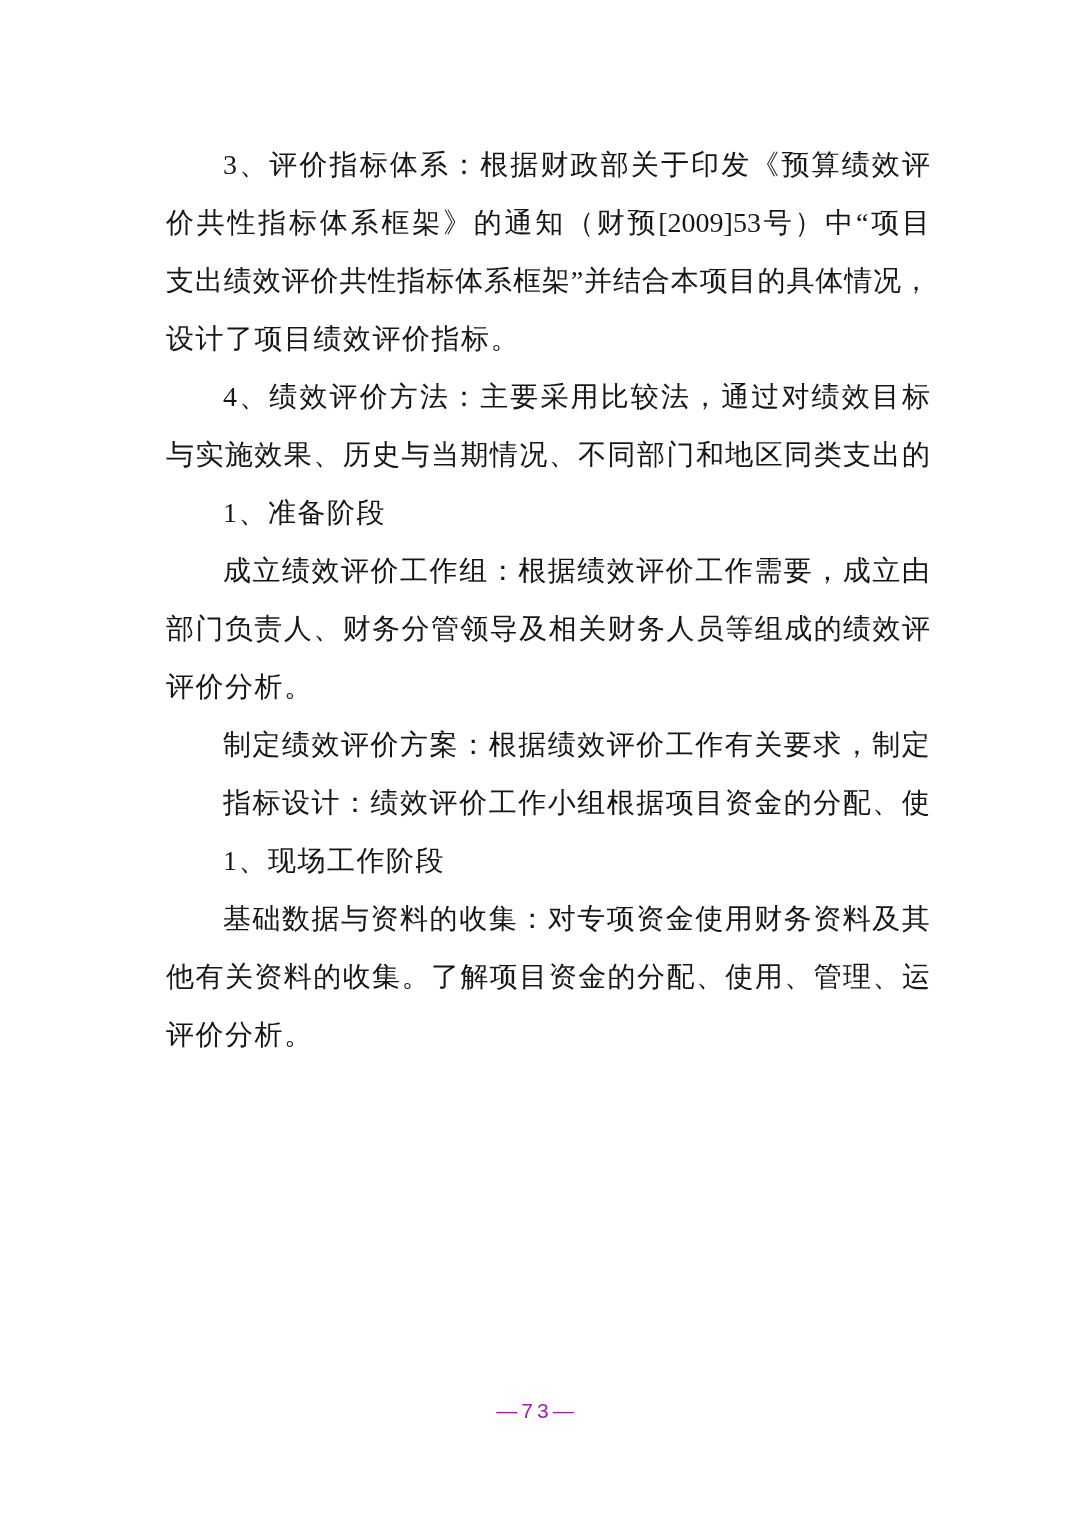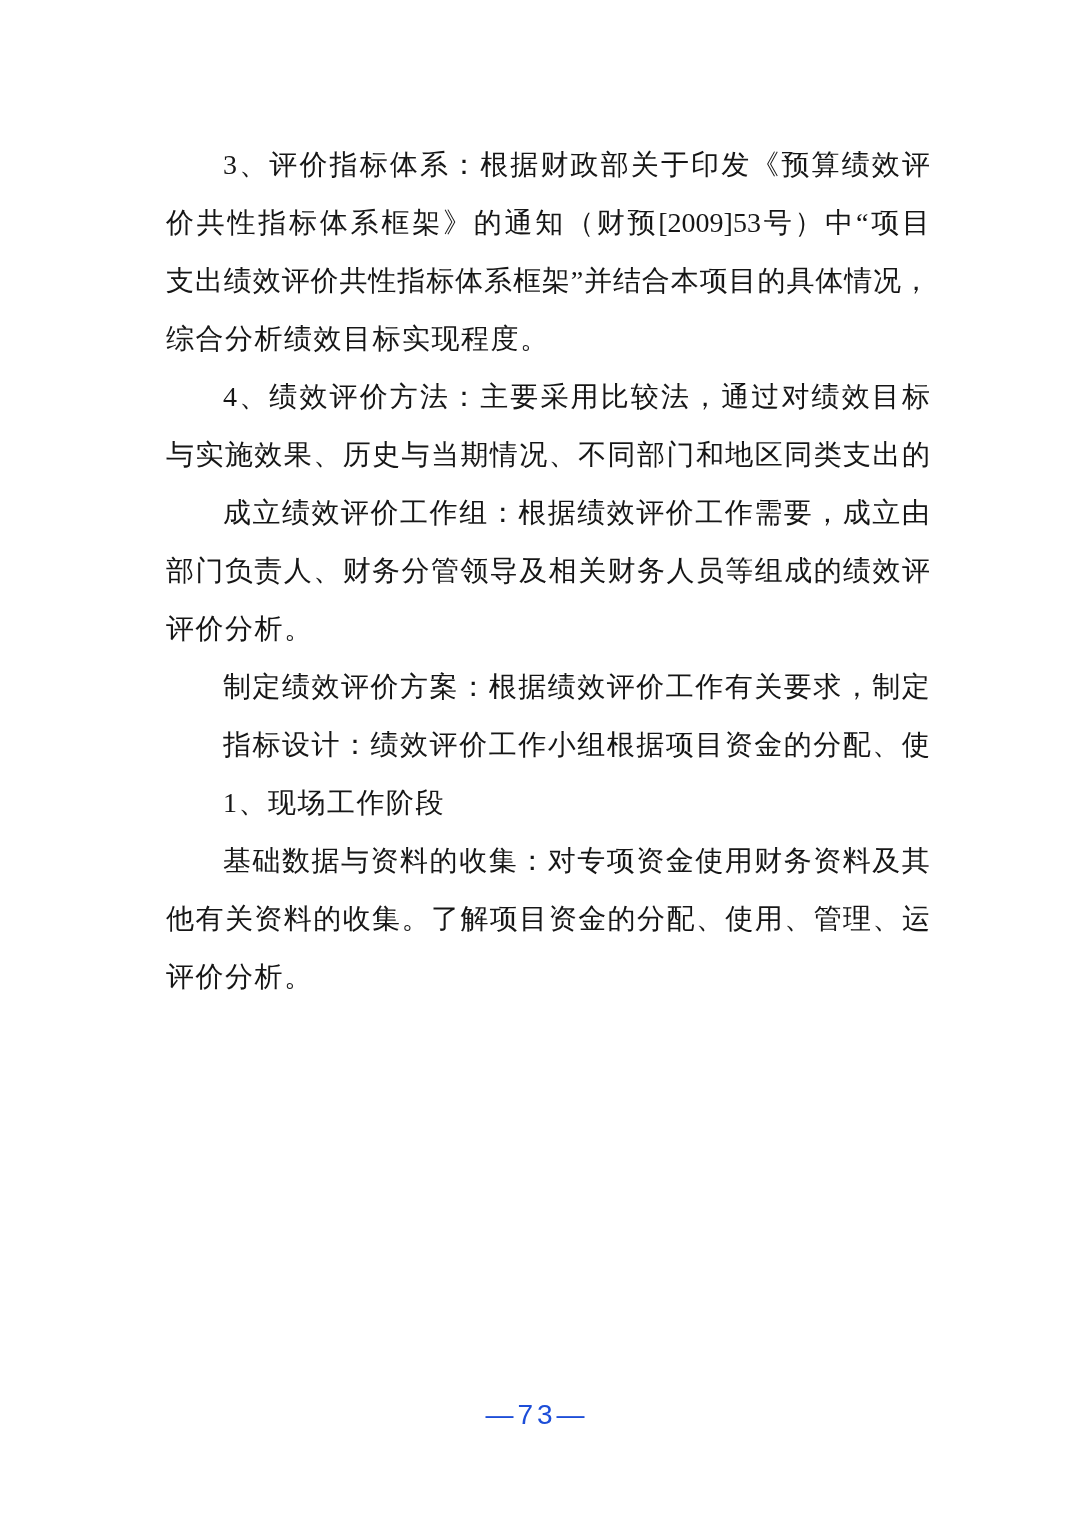--- a/index.html
+++ b/index.html
@@ -46,23 +46,23 @@
   }
   .footer {
     position: absolute;
     left: 0;
     top: 1399px;
     width: 100%;
     text-align: center;
   }
   .pagenum {
     font-family: "Liberation Sans", sans-serif;
-    font-size: 28px;
+    font-size: 21px;
     letter-spacing: 4px;
-    color: #1d4ed8;
+    color: #a21caf;
   }
 </style>
 </head>
 <body>
 
 <div class="page">
   <main class="content">
       <div class="para body">
         <div class="line first flex">
           <span>3</span>
@@ -137,21 +137,21 @@
           <span>本</span>
           <span>项</span>
           <span>目</span>
           <span>的</span>
           <span>具</span>
           <span>体</span>
           <span>情</span>
           <span>况</span>
           <span>，</span>
         </div>
-        <div class="line last">综合分析绩效目标实现程度。</div>
+        <div class="line last">设计了项目绩效评价指标。</div>
       </div>
       <div class="para body">
         <div class="line first flex">
           <span>4</span>
           <span>、</span>
           <span>绩</span>
           <span>效</span>
           <span>评</span>
           <span>价</span>
           <span>方</span>
@@ -196,20 +196,23 @@
           <span>地</span>
           <span>区</span>
           <span>同</span>
           <span>类</span>
           <span>支</span>
           <span>出</span>
           <span>的</span>
         </div>
       </div>
       <div class="para body">
+        <div class="line first last">1、准备阶段</div>
+      </div>
+      <div class="para body">
         <div class="line first flex">
           <span>成</span>
           <span>立</span>
           <span>绩</span>
           <span>效</span>
           <span>评</span>
           <span>价</span>
           <span>工</span>
           <span>作</span>
           <span>组</span>

